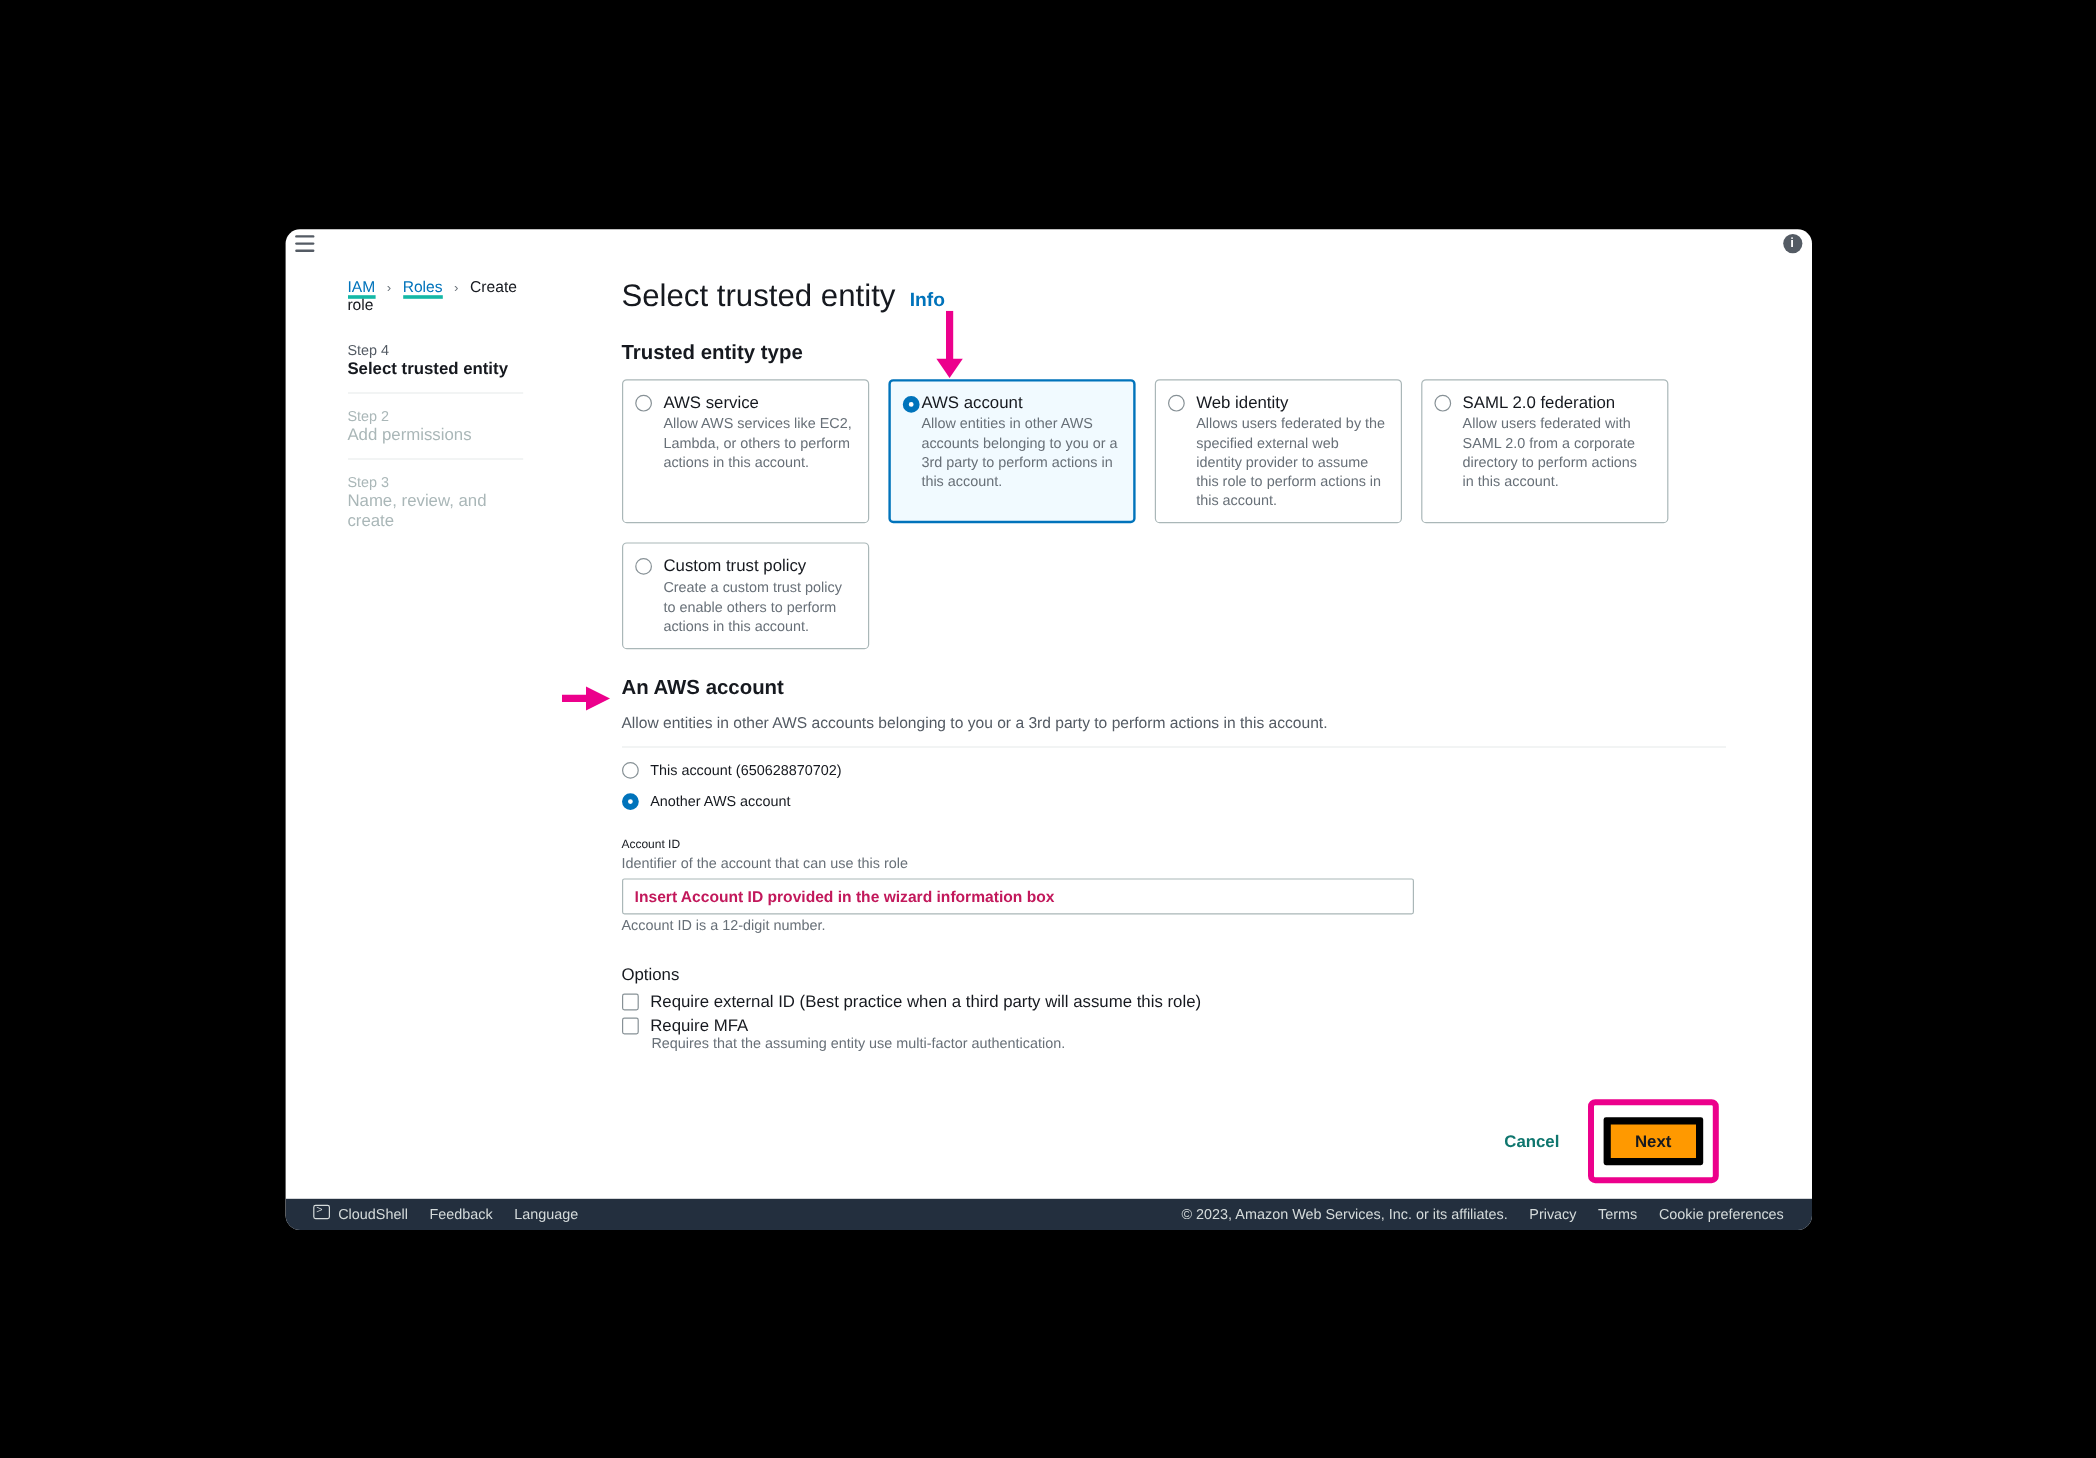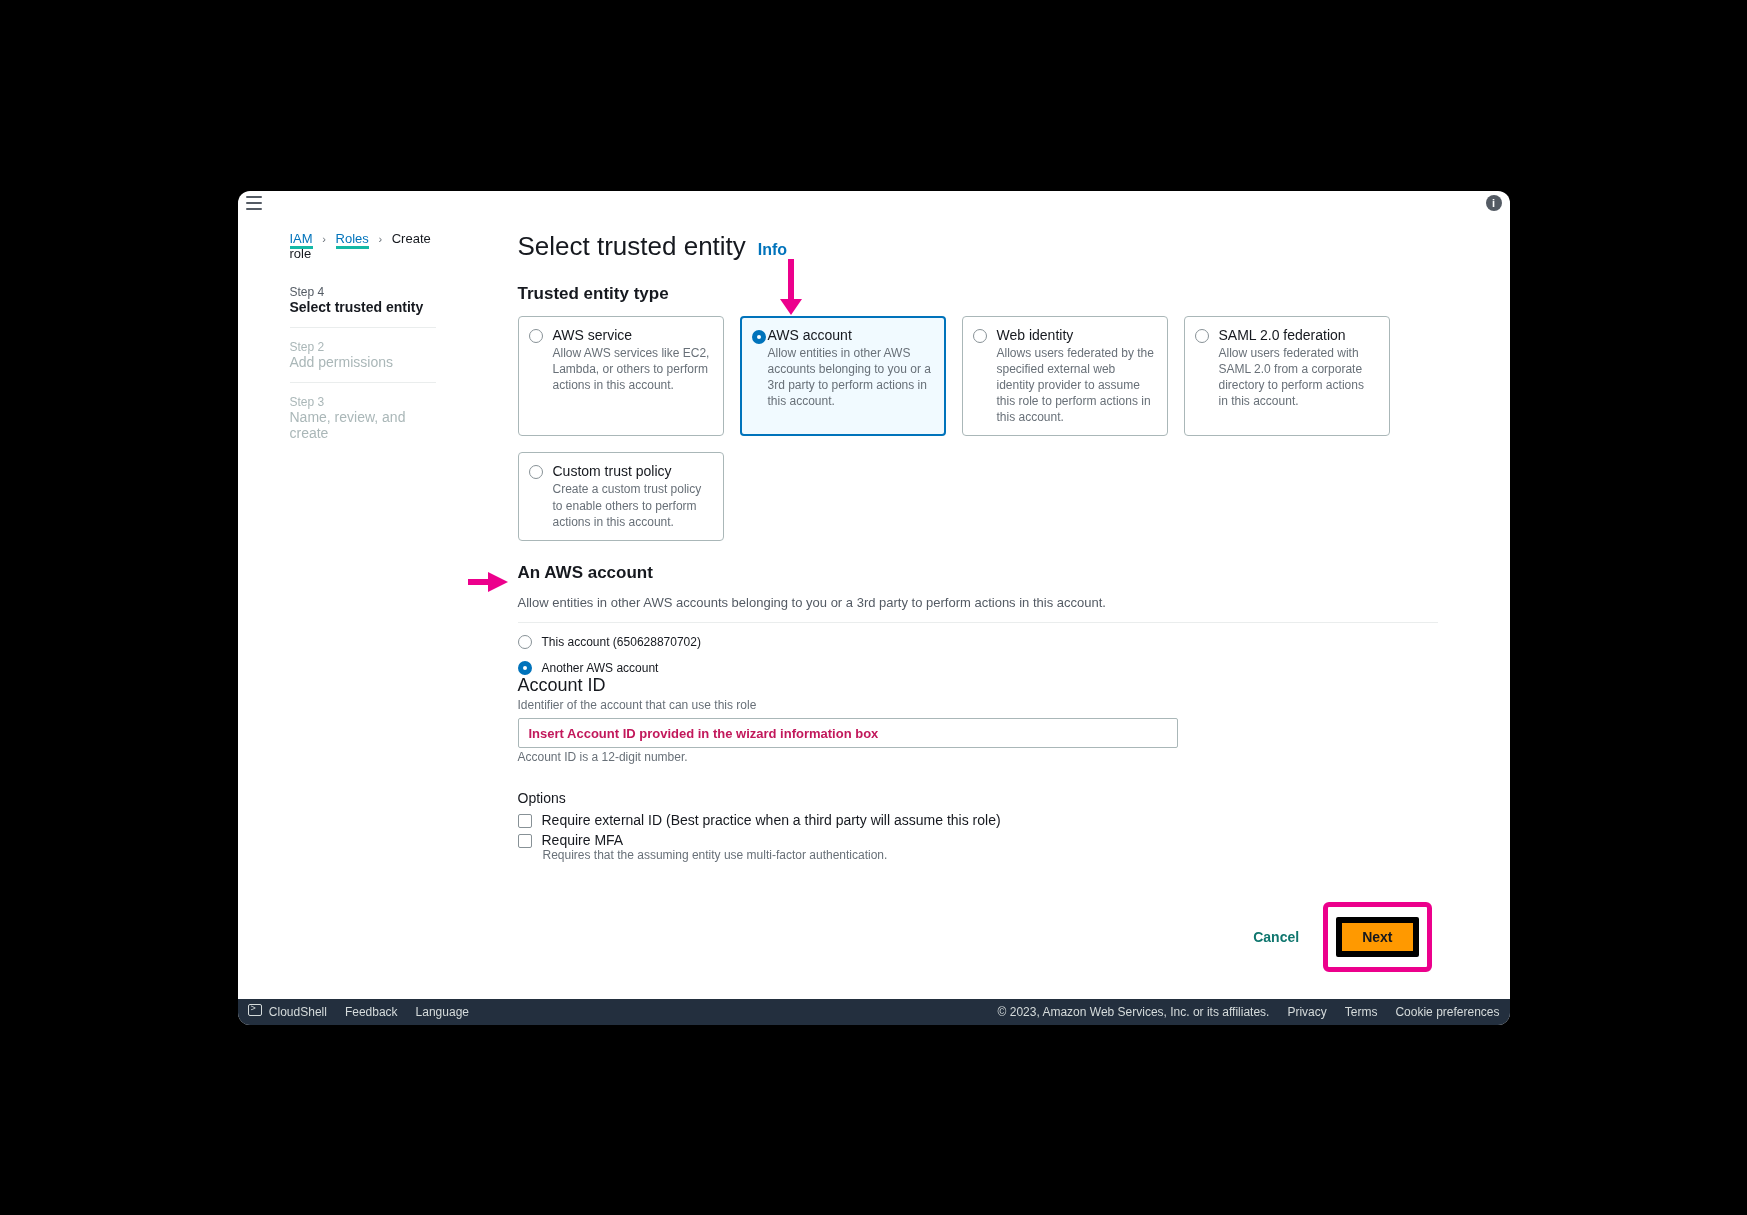--- a/index.html
+++ b/index.html
@@ -88,21 +88,21 @@
   .card-title { font-size: 14px; color: #16191f; margin-bottom: 2px; }
   .card-desc { font-size: 12px; color: #687078; line-height: 1.35; }
   .sub-desc { font-size: 13px; color: #545b64; margin-top: 2px; }
   .divider { border-top: 1px solid #eaeded; margin-top: 12px; }
   .radio-line { display: flex; align-items: center; margin-top: 12px; font-size: 12px; }
   .radio-circle {
     width: 14px; height: 14px; border: 1px solid #879196; border-radius: 50%;
     margin-right: 10px; background: #fff;
   }
   .radio-circle.on { border: 5px solid #0073bb; }
-  .field-label { font-size: 18px; margin-top: 0; }
+  .field-label { font-size: 10px; margin-top: 24px; }
   .field-hint { font-size: 12px; color: #687078; margin-top: 2px; }
   .text-input {
     width: 660px; height: 30px;
     border: 1px solid #aab7b8; border-radius: 2px;
     padding: 0 10px; font-size: 13px;
     margin-top: 6px;
     color: #c2185b; font-weight: 700;
   }
   .text-input::placeholder { color: #c2185b; opacity: 1; }
   .options-title { font-size: 14px; margin-top: 26px; margin-bottom: 6px; color:#16191f; }
@@ -123,21 +123,21 @@
   .next-btn {
     background: #ff9900; border: 6px solid #000000; color: #16191f;
     font-weight: 700; font-size: 14px; padding: 6px 20px; border-radius: 2px;
     cursor: pointer;
   }
   .next-highlight {
     border: 5px solid #ec008c; border-radius: 6px; padding: 10px 8px;
   }
   .footer {
     height: 26px; background: #232f3e; color: #d5dbdb;
-    display: flex; align-items: center; padding: 0 10px; font-size: 12px;
+    display: flex; align-items: center; padding: 0 23px; font-size: 12px;
   }
   .footer .left { display: flex; gap: 18px; align-items: center; }
   .footer .right { margin-left: auto; display: flex; gap: 18px; align-items: center; }
   .footer a { color: #d5dbdb; text-decoration: none; }
   .cs-icon {
     width: 14px; height: 12px; border: 1.5px solid #d5dbdb; border-radius: 2px;
     display: inline-block; position: relative; margin-right: 4px;
   }
   .cs-icon::after {
     content: ">"; position: absolute; left: 2px; top: -2px; font-size: 9px; color:#d5dbdb;

